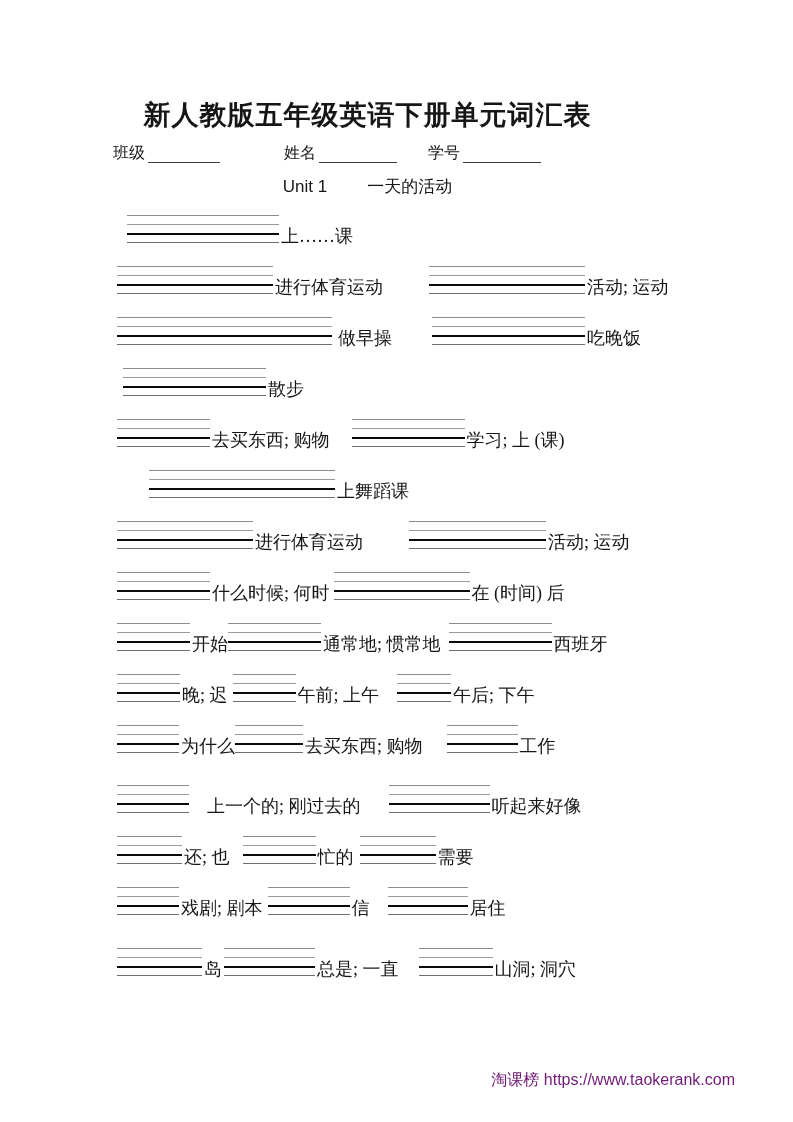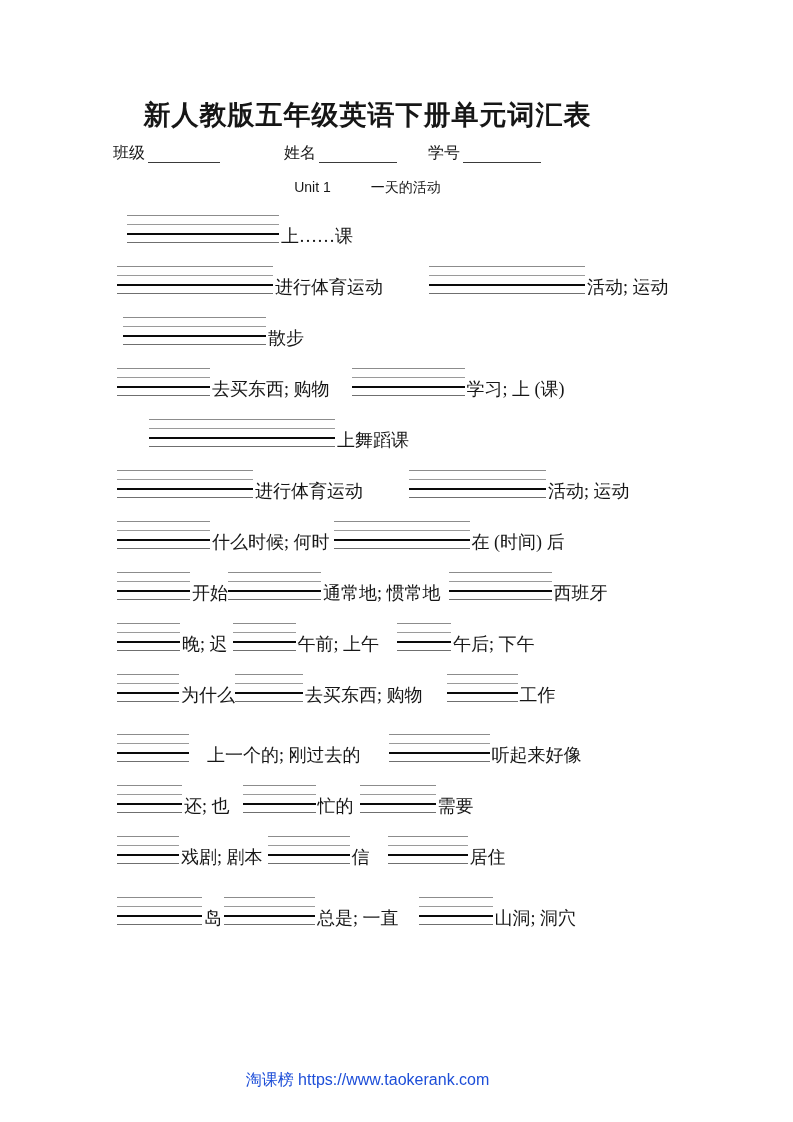--- a/index.html
+++ b/index.html
@@ -12,42 +12,42 @@
     font-size:27px;font-weight:bold;letter-spacing:1px;white-space:nowrap;
   }
   .fields{
     position:absolute;top:143px;left:113px;display:flex;align-items:flex-end;
     font-size:16px;line-height:20px;
   }
   .field{display:flex;align-items:flex-end;}
   .blank{display:inline-block;width:78px;height:16px;border-bottom:1.5px solid #3a3a3a;margin-left:3px;}
   .unitline{
     position:absolute;top:176px;left:0;width:100%;text-align:center;
-    font-size:14px;line-height:22px;
+    font-size:17px;line-height:22px;
   }
   .unit-num{font-family:"Liberation Sans","DejaVu Sans",sans-serif;margin-right:40px;}
   .rows{position:absolute;top:215px;left:117px;width:620px;}
   .row{display:flex;align-items:flex-start;height:28px;margin-bottom:23px;}
   .row.gap-lg{margin-bottom:32px;}
   .row.gap-xl{margin-bottom:33px;}
   .entry{display:flex;align-items:flex-start;}
   .wl{
     height:28px;flex:none;
     background:
       linear-gradient(#8c8c8c,#8c8c8c) 0 0/100% 1px no-repeat,
       linear-gradient(#9a9a9a,#9a9a9a) 0 9px/100% 1px no-repeat,
       linear-gradient(#0a0a0a,#0a0a0a) 0 18px/100% 2px no-repeat,
       linear-gradient(#6f6f6f,#6f6f6f) 0 27px/100% 1px no-repeat;
   }
   .mg{
     font-size:18px;line-height:20px;margin-top:11px;padding-left:2px;white-space:nowrap;
   }
   .footer{
-    position:absolute;top:1070px;left:0;width:100%;text-align:center;
-    font-size:16px;color:#1d4ed8;
+    position:absolute;top:1070px;left:0;width:100%;text-align:right;
+    font-size:16px;color:#701a75;
     font-family:"Liberation Sans","DejaVu Sans",sans-serif;
   }
 </style>
 </head>
 <body>
 
 <div class="page">
 
   <div class="title">新人教版五年级英语下册单元词汇表</div>
 
@@ -83,20 +83,30 @@
       <div class="entry">
         <div class="wl" style="width:156px"></div>
         <div class="mg">进行体育运动</div>
       </div>
       <div class="entry" style="margin-left:46px">
         <div class="wl" style="width:156px"></div>
         <div class="mg">活动; 运动</div>
       </div>
     </div>
 
+    <div class="row">
+      <div class="entry">
+        <div class="wl" style="width:215px"></div>
+        <div class="mg" style="padding-left:6px">做早操</div>
+      </div>
+      <div class="entry" style="margin-left:40px">
+        <div class="wl" style="width:153px"></div>
+        <div class="mg">吃晚饭</div>
+      </div>
+    </div>
 
     <div class="row">
       <div class="entry" style="margin-left:6px">
         <div class="wl" style="width:143px"></div>
         <div class="mg">散步</div>
       </div>
     </div>
 
     <div class="row">
       <div class="entry">

